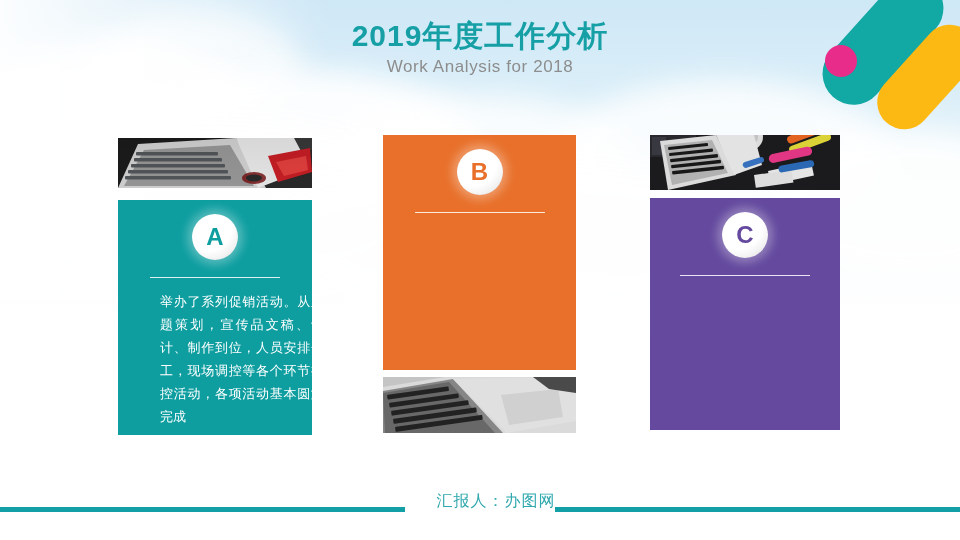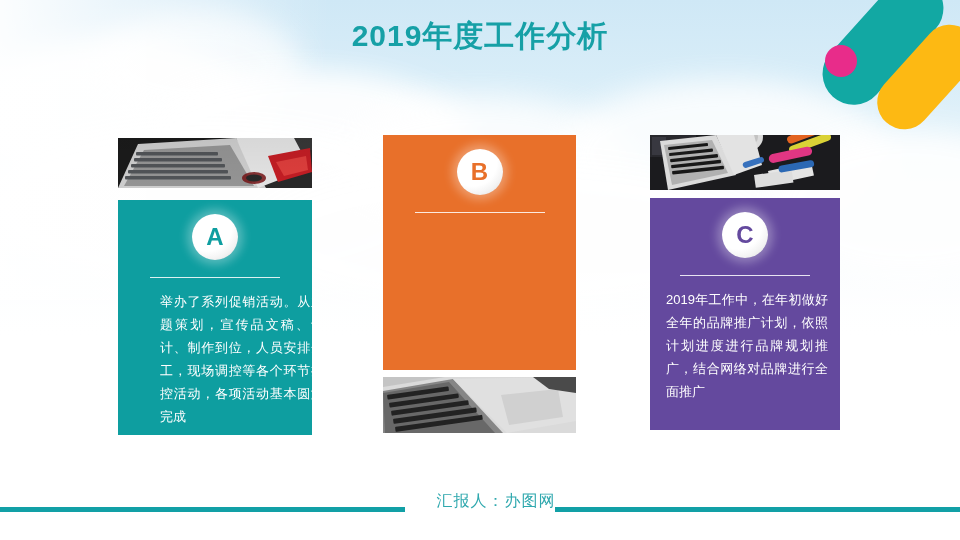--- a/index.html
+++ b/index.html
@@ -213,20 +213,21 @@
   <div class="cloud c8"></div>
   <div class="bg-fade-bottom"></div>
   <div class="bg-left-wash"></div>
 
   <div class="deco-bar deco-teal"></div>
   <div class="deco-bar deco-yellow"></div>
   <div class="deco-dot"></div>
 
   <div class="title-wrap">
     <div class="title-main">2019年度工作分析</div>
+    <div class="title-sub">Work Analysis for 2018</div>
   </div>
 
   <div class="card">
     <div class="photo" style="left:118px; top:138px; width:194px; height:50px;">
       <svg class="px" viewBox="0 0 194 50" preserveAspectRatio="none">
         <rect x="0" y="0" width="194" height="50" fill="#1c1c1c"></rect>
         <rect x="108" y="0" width="86" height="50" fill="#2a2a2a"></rect>
         <polygon points="120,0 194,0 194,12 150,12" fill="#3a3a3a"></polygon>
         <polygon points="0,50 20,6 118,0 148,50" fill="#d8d8d8"></polygon>
         <polygon points="6,48 26,12 112,7 136,48" fill="#9c9c9c"></polygon>
@@ -317,21 +318,20 @@
         <rect x="92" y="28" width="22" height="6" rx="3" fill="#3b79c9" transform="rotate(-18 92 28)"></rect>
         <rect x="0" y="0" width="190" height="55" fill="#000" opacity="0.06"></rect>
       </svg>
     </div>
 
     <div class="panel purple" style="left:650px; top:198px; width:190px; height:232px;">
       <div class="badge purple" style="top:14px;">
         <span>C</span>
       </div>
       <div class="rule" style="top:77px; width:130px;"></div>
-      <div class="body-text" style="left:16px; top:90px; width:162px;">2019年工作中，在年初做好全年的品牌推广计划，依照计划进度进行品牌规划推广，结合网络对品牌进行全面推广</div>
     </div>
   </div>
 
   <div class="footer-line left"></div>
   <div class="footer-line right"></div>
   <div class="footer-text">
     <div class="footer-main">汇报人：办图网</div>
   </div>
 
 </div>

